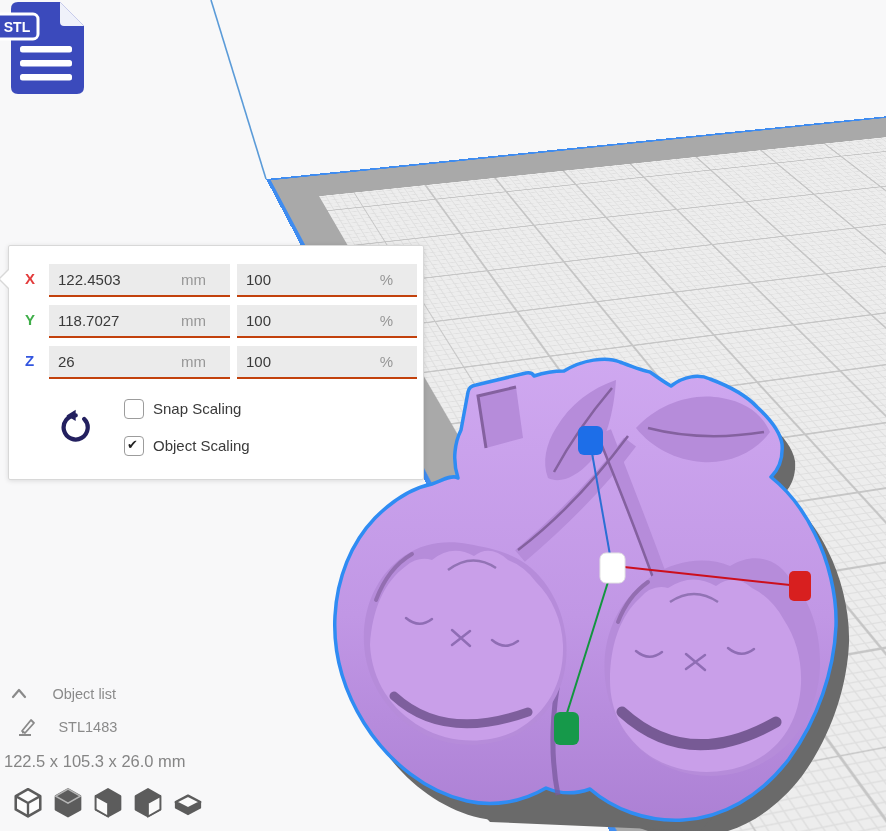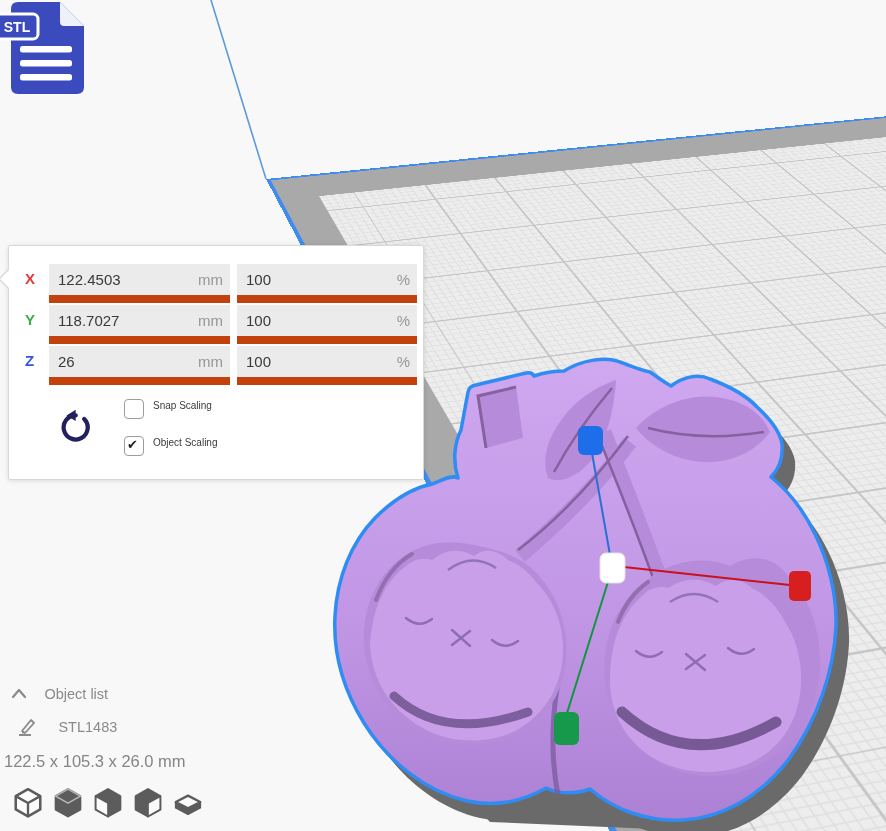--- a/index.html
+++ b/index.html
@@ -33,32 +33,32 @@
     background:#fff;border:1px solid #d8d8d8;border-radius:2px;
     box-shadow:0 1px 5px rgba(0,0,0,.12);
   }
   .scale-panel::before{content:"";position:absolute;left:-11px;top:22px;
     border:11px solid transparent;border-right-color:#d8d8d8;border-left:0;}
   .scale-panel::after{content:"";position:absolute;left:-9px;top:23px;
     border:10px solid transparent;border-right-color:#fff;border-left:0;}
   .axis-row{position:absolute;left:0;height:31px;width:100%;}
   .axis-label{position:absolute;left:16px;top:6px;width:18px;font-size:15px;font-weight:bold;}
   .ax-x{color:#e33b3b}.ax-y{color:#3fae49}.ax-z{color:#3356e0}
-  .field{position:absolute;top:0;height:31px;background:#ebebeb;border-bottom:8px solid #c2410c;}
+  .field{position:absolute;top:0;height:31px;background:#ebebeb;border-bottom:2px solid #c2410c;}
   .field.mm{left:40px;width:181px;}
   .field.pct{left:228px;width:180px;}
   .field input{position:absolute;left:0;top:0;width:100%;height:100%;border:none;background:transparent;
     font-family:"Liberation Sans",sans-serif;font-size:15px;color:#3a3a3a;padding:0 34px 0 9px;box-sizing:border-box;outline:none;}
-  .unit{position:absolute;right:7px;top:7px;font-size:15px;color:#979797;}
+  .unit{position:absolute;right:24px;top:7px;font-size:15px;color:#979797;}
   .check-row{position:absolute;left:115px;height:20px;}
   .cbbox{position:absolute;left:0;top:0;width:18px;height:18px;border:1.5px solid #9c9c9c;border-radius:4px;
     background:#fff;display:inline-block;}
   .cbbox::after{content:"\2714";position:absolute;left:2px;top:0px;font-size:13px;color:#222;visibility:hidden;}
   .cbbox.checked::after{visibility:visible;}
-  .cb-label{position:absolute;left:29px;top:1px;font-size:10px;color:#3a3a3a;white-space:nowrap;}
+  .cb-label{position:absolute;left:29px;top:1px;font-size:15px;color:#3a3a3a;white-space:nowrap;}
   .reset-btn{position:absolute;left:48px;top:163px;width:36px;height:36px;border:none;background:transparent;padding:0;cursor:pointer;}
 
   
   .hud-text{position:absolute;color:#8a8a8a;}
   .view-toolbar{position:absolute;left:12px;top:786px;display:flex;gap:8px;}
   .view-btn{width:32px;height:32px;border:none;background:transparent;padding:0;cursor:pointer;}
 </style>
 </head>
 <body>
 
@@ -216,21 +216,21 @@
     <div class="check-row" style="top:190px">
       <span class="cbbox checked"></span>
       <span class="cb-label">Object Scaling</span>
     </div>
   </div>
 
   <div style="position:absolute;left:10px;top:684px;">
     <svg width="18" height="13" viewBox="0 0 18 13" style="vertical-align:middle;">
       <polyline points="3,10 9,3 15,10" fill="none" stroke="#8a8a8a" stroke-width="2.2" stroke-linecap="round" stroke-linejoin="round"></polyline>
     </svg>
-    <span class="hud-text" style="position:static;font-size:14.5px;margin-left:12px;vertical-align:middle;">Object list</span>
+    <span class="hud-text" style="position:static;font-size:14.5px;margin-left:20px;vertical-align:middle;">Object list</span>
   </div>
 
   <div style="position:absolute;left:16px;top:715px;">
     <svg width="24" height="24" viewBox="0 0 24 24" style="vertical-align:middle;">
       <path d="M 3,20 H 15" stroke="#8a8a8a" stroke-width="2" fill="none"></path>
       <path d="M 6,16 L 15,5 L 18,8 L 9,18 Z" fill="none" stroke="#8a8a8a" stroke-width="1.8" stroke-linejoin="round"></path>
       <path d="M 6,16 L 9,18 L 6,18.5 Z" fill="#8a8a8a"></path>
     </svg>
     <span class="hud-text" style="position:static;font-size:14.5px;margin-left:14px;vertical-align:middle;">STL1483</span>
   </div>

